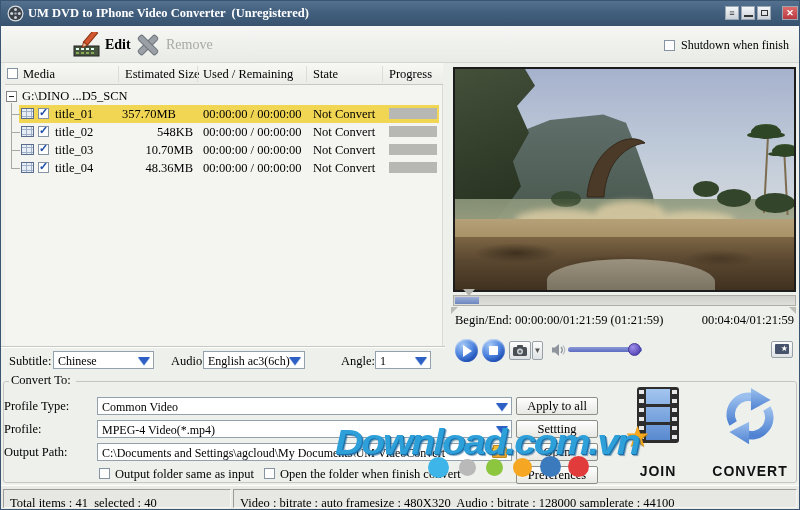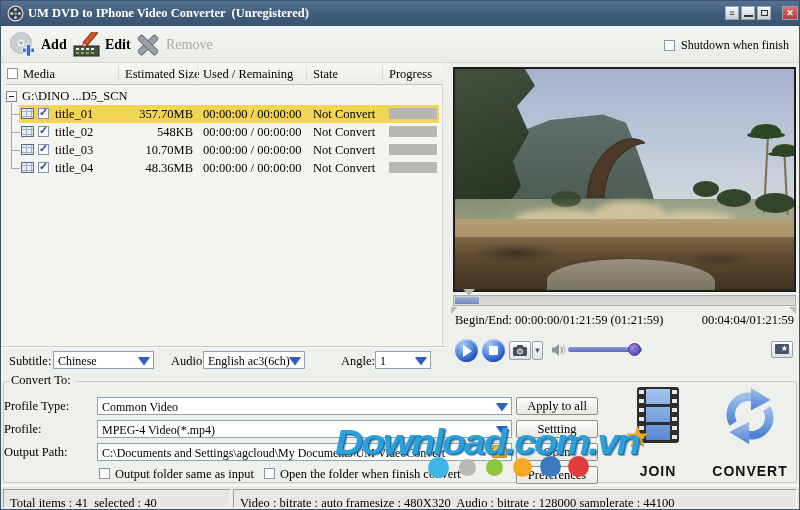--- a/index.html
+++ b/index.html
@@ -184,31 +184,20 @@
     <div class="winbtn" style="right:46px">
         <span class="minbar"></span>
       </div>
     <div class="winbtn" style="right:30px">
         <span class="maxsq"></span>
       </div>
     <div class="winbtn close" style="right:3px">✕</div>
   </div>
 
   <div class="toolbar">
-    <div class="tool" style="left:8px">
-      <svg width="27" height="27" viewBox="0 0 27 27">
-        <circle cx="12" cy="12" r="10.5" fill="#c9ced2" stroke="#8f969c"></circle>
-        <circle cx="12" cy="12" r="10.5" fill="none" stroke="#ffffff" stroke-opacity=".5"></circle>
-        <circle cx="12" cy="12" r="3.6" fill="#e9edef"></circle>
-        <circle cx="12" cy="12" r="1.8" fill="#aab2b8"></circle>
-        <rect x="13.5" y="17" width="12" height="4.6" rx="1" fill="#2f6fd0" stroke="#fff"></rect>
-        <rect x="17.2" y="13.3" width="4.6" height="12" rx="1" fill="#2f6fd0" stroke="#fff"></rect>
-      </svg>
-      <span class="tlabel">Add</span>
-    </div>
     <div class="tool" style="left:72px">
       <svg width="27" height="26" viewBox="0 0 27 26">
         <rect x="1" y="14" width="25" height="10" fill="#46543e" stroke="#222"></rect>
         <rect x="3" y="16" width="3" height="2" fill="#dfe"></rect>
           <rect x="8" y="16" width="3" height="2" fill="#dfe"></rect>
         <rect x="13" y="16" width="3" height="2" fill="#dfe"></rect>
           <rect x="18" y="16" width="3" height="2" fill="#dfe"></rect>
         <rect x="3" y="20" width="3" height="2" fill="#8a5"></rect>
           <rect x="8" y="20" width="3" height="2" fill="#8a5"></rect>
         <rect x="13" y="20" width="3" height="2" fill="#8a5"></rect>
@@ -255,21 +244,21 @@
     </div>
 
     <div class="tline-v" style="top:40px;height:66px"></div>
 
     <div class="trow" style="top:42px">
       <div class="rowbg"></div>
       <span class="tline-h" style="top:9px"></span>
       <span class="grid-ico"></span>
       <span class="cb checked" style="position:absolute;left:33px;top:3px"></span>
       <span class="cell" style="left:50px">title_01</span>
-      <span class="cell" style="left:100px;width:88px;text-align:right">357.70MB</span>
+      <span class="cell" style="left:100px;width:88px;text-align:center">357.70MB</span>
       <span class="cell" style="left:198px">00:00:00 / 00:00:00</span>
       <span class="cell" style="left:308px">Not Convert</span>
       <span class="pbar"></span>
     </div>
 
     <div class="trow" style="top:60px">
       <span class="tline-h" style="top:9px"></span>
       <span class="grid-ico"></span>
       <span class="cb checked" style="position:absolute;left:33px;top:3px"></span>
       <span class="cell" style="left:50px">title_02</span>

